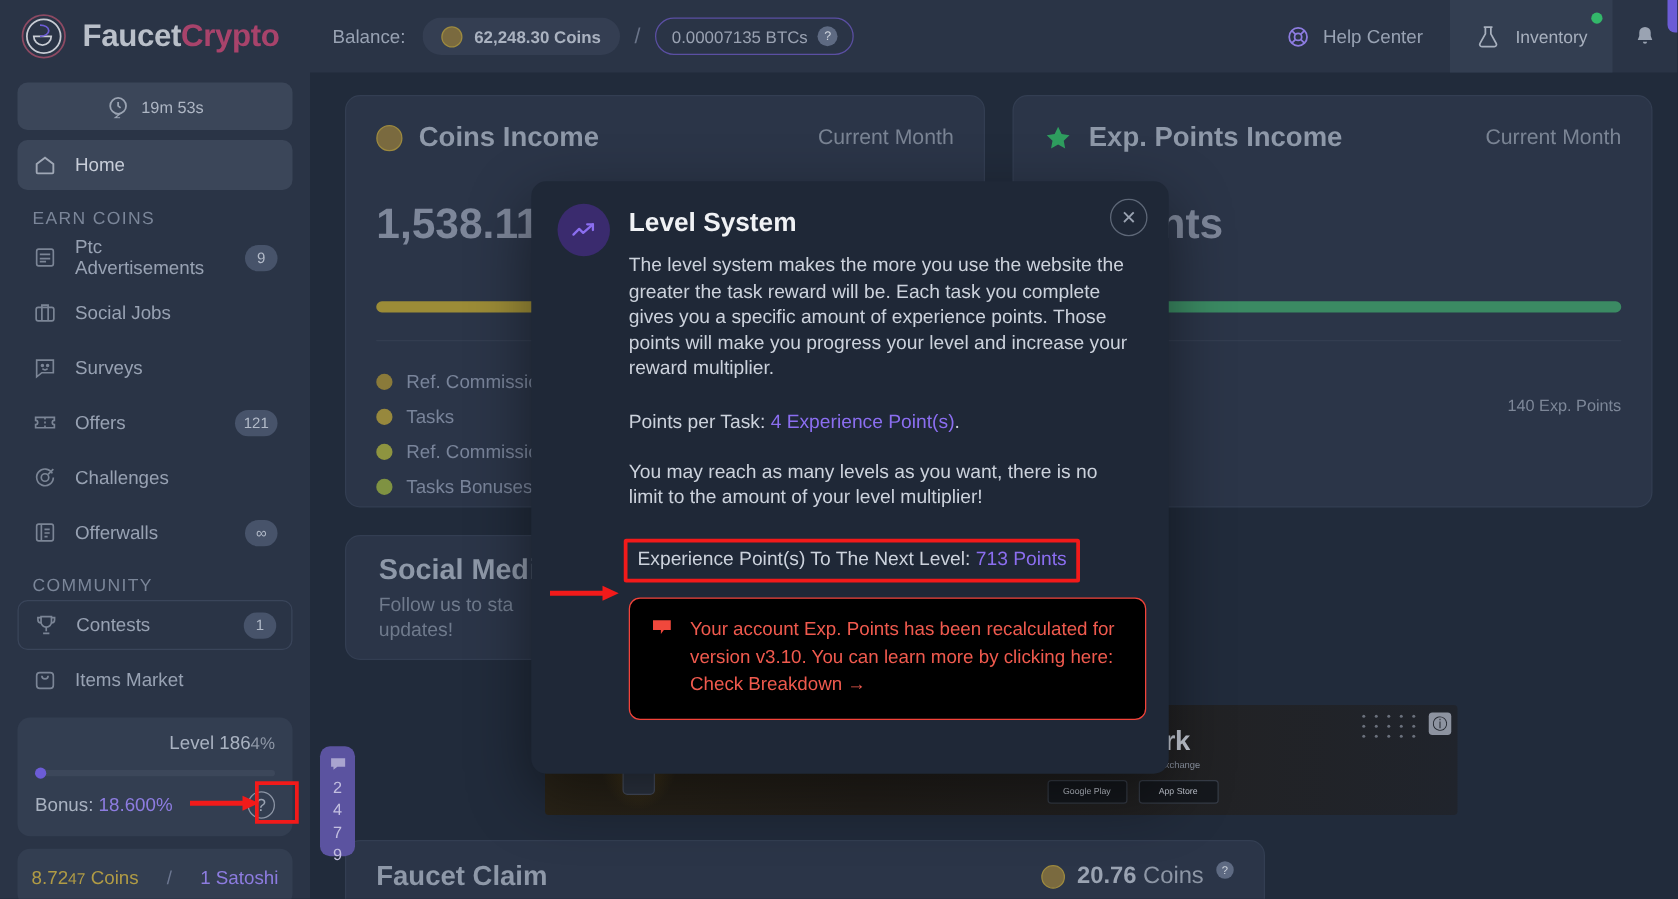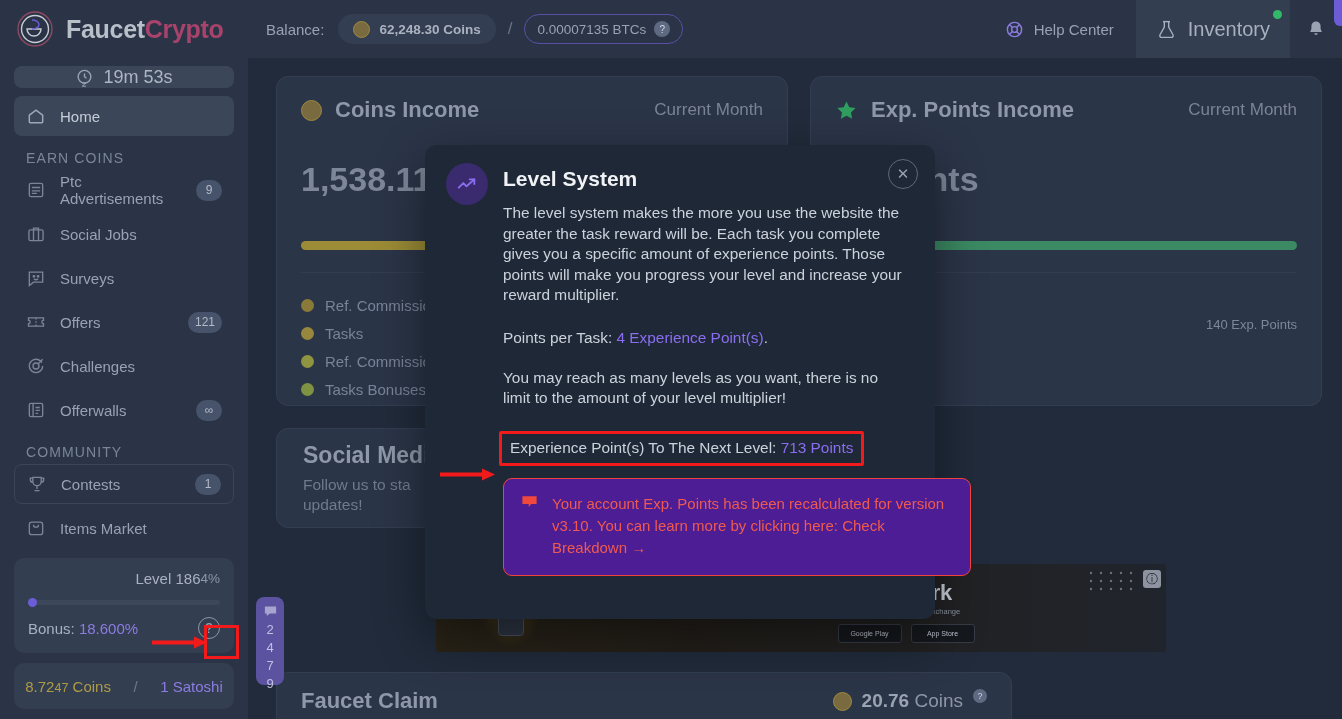--- a/index.html
+++ b/index.html
@@ -24,24 +24,24 @@
     display: flex; align-items: center; gap: 12px;
     height: 58px; padding-left: 6px;
   }
   .brand-logo { width: 38px; height: 38px; flex: 0 0 38px; }
   .brand-text { font-size: 25px; font-weight: bold; letter-spacing: -0.3px; }
   .brand-text .p1 { color: #b9bfc9; }
   .brand-text .p2 { color: #a8436b; }
 
   .timer-pill {
     margin: 8px 4px 8px 4px;
-    height: 22px; border-radius: 8px;
+    height: 38px; border-radius: 8px;
     background: #3b4659;
     display: flex; align-items: center; justify-content: center; gap: 9px;
-    color: #aeb6c4; font-size: 18px;
+    color: #aeb6c4; font-size: 13px;
   }
   .nav-item {
     display: flex; align-items: center; gap: 14px;
     height: 40px; margin: 4px 4px; padding: 0 12px;
     border-radius: 8px; color: #98a2b3; font-size: 15px;
     cursor: pointer;
   }
   .nav-item.active { background: #3b4659; color: #c7cdd8; }
   .nav-item.boxed { border: 1px solid #3a455a; }
   .nav-item .label { flex: 1; }
@@ -129,21 +129,21 @@
     margin-left: auto; display: flex; align-items: center; height: 58px;
   }
   .help-center {
     display: flex; align-items: center; gap: 10px;
     padding: 0 22px; font-size: 15px; color: #98a2b3; cursor: pointer;
   }
   .inv-btn {
     position: relative; height: 58px; padding: 0 20px;
     background: #333e51;
     display: flex; align-items: center; gap: 11px;
-    font-size: 20px; color: #a8b0be; cursor: pointer;
+    font-size: 14px; color: #a8b0be; cursor: pointer;
   }
   .green-dot {
     position: absolute; right: 8px; top: 10px;
     width: 9px; height: 9px; border-radius: 50%; background: #33b86a;
   }
   .bell-btn {
     position: relative; width: 52px; height: 58px;
     display: flex; align-items: center; justify-content: center;
     cursor: pointer;
   }
@@ -286,23 +286,23 @@
   }
   .modal-line { margin-top: 23px; font-size: 15.4px; color: #ccd2dc; }
   .accent { color: #8b6ef0; }
   .highlight-box {
     margin-top: 22px; margin-left: -4px;
     border: 3px solid #f21a1a; border-radius: 2px;
     padding: 5px 8px 6px 8px; display: inline-block;
     font-size: 15.4px; color: #ccd2dc;
   }
   .warn-box {
-    margin-top: 12px; width: 468px;
+    margin-top: 12px; width: 414px;
     border: 1px solid #f2433a; border-radius: 9px;
-    background: #4c1d95; padding: 14px 16px 16px 16px;
+    background: #000000; padding: 14px 16px 16px 16px;
     display: flex; gap: 13px;
   }
   .warn-text { font-size: 15px; line-height: 22px; color: #f05a4e; }
 
   
   .arrow-sb {
     position: absolute; left: 152px; top: 636px; width: 56px; height: 13px; z-index: 30;
   }
   .box-sb {
     position: absolute; left: 204px; top: 625px;

